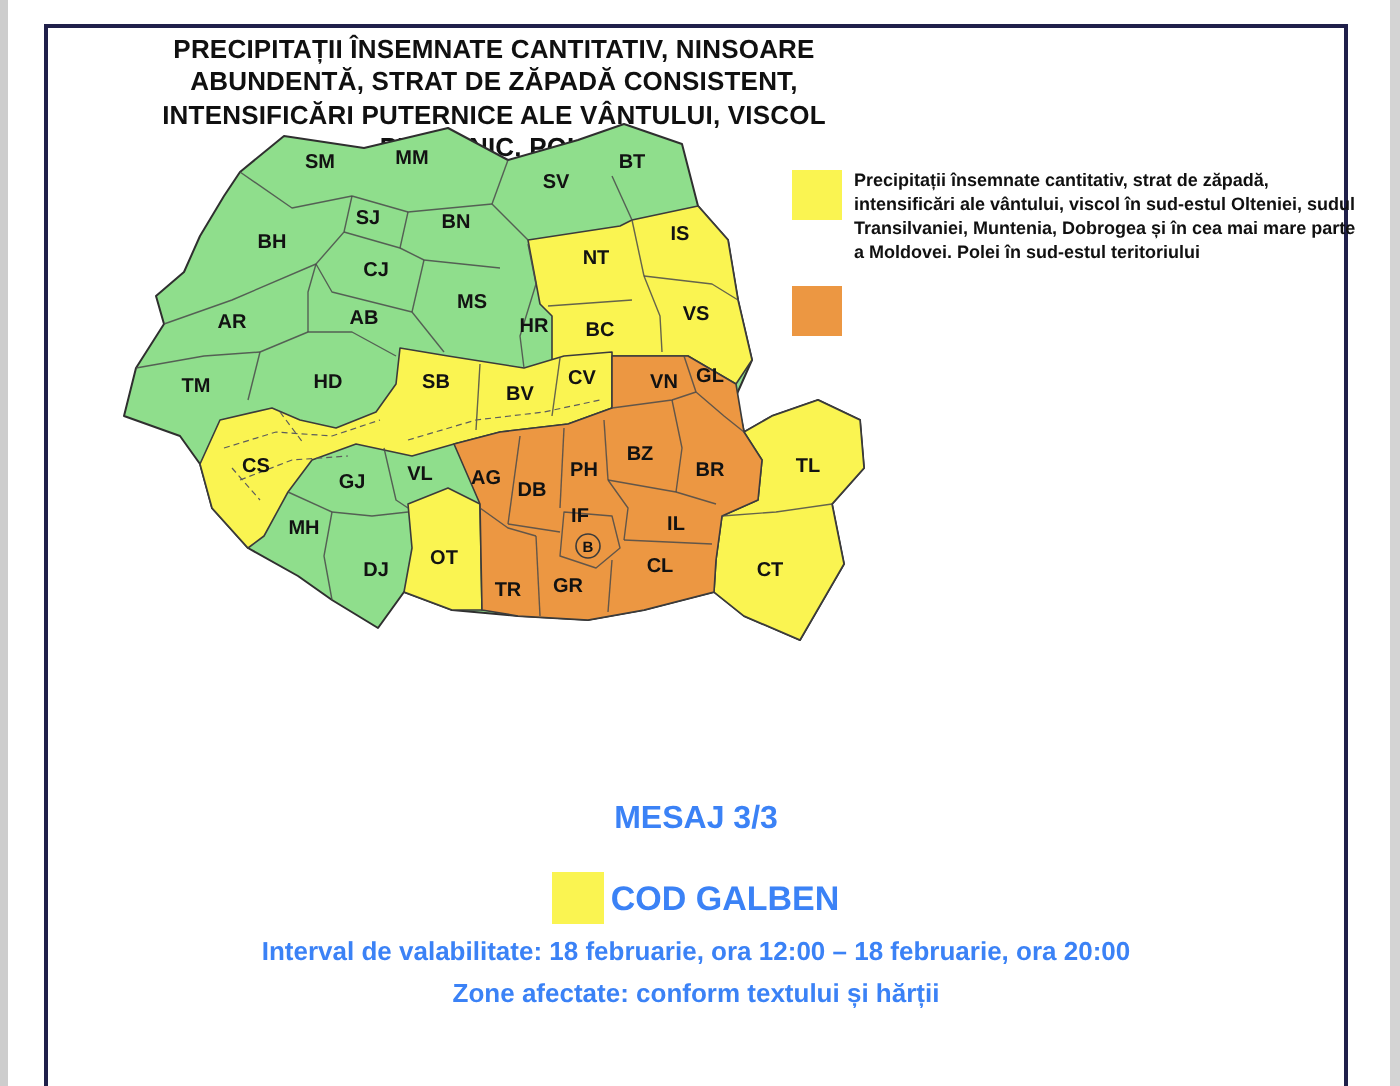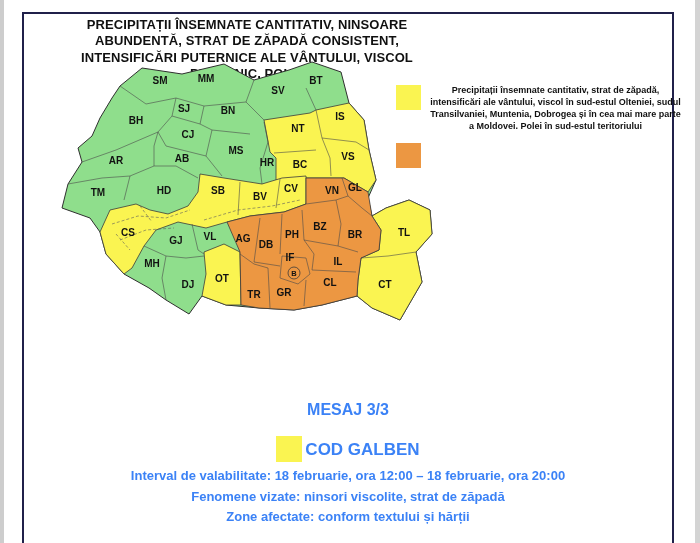--- a/index.html
+++ b/index.html
@@ -28,21 +28,21 @@
   .zone{stroke:#3b3b3b;stroke-width:0.8;stroke-linejoin:round;}
   .outline{stroke:#2f2f2f;stroke-width:1;stroke-linejoin:round;}
   .mesh{fill:none;stroke:#4a4a4a;stroke-width:0.7;stroke-linejoin:round;opacity:.85;}
   .dashed{fill:none;stroke:#5c5c5c;stroke-width:0.6;stroke-dasharray:3,2;}
   .county-label{font-family:"Liberation Sans",sans-serif;font-size:10px;font-weight:bold;fill:#121212;text-anchor:middle;}
   .b-label{font-size:7.5px;}
   
   .legend{position:absolute;left:372px;top:71px;width:288px;display:flex;flex-direction:column;}
   .legend-row{display:flex;align-items:flex-start;margin-bottom:10px;}
   .swatch{width:25px;height:25px;flex:0 0 25px;margin-right:6px;}
-  .legend-text{flex:1;text-align:center;font-size:9px;font-weight:bold;line-height:1.32;color:#101010;}
+  .legend-text{flex:1;text-align:left;font-size:9px;font-weight:bold;line-height:1.32;color:#101010;}
   
   .footer{position:absolute;left:0;top:386px;width:100%;text-align:center;font-weight:bold;color:#3b82f6;}
   .footer-head{font-size:16px;line-height:20px;}
   .cod-row{display:flex;justify-content:center;align-items:flex-end;height:28px;margin:14px 0 4px;}
   .cod-square{width:26px;height:26px;margin-right:3px;}
   .cod-text{font-size:17px;line-height:25px;}
   .footer-line{font-size:13px;line-height:20.5px;}
 </style>
 </head>
 <body style="--green: #8FDE8C; --yellow: #FAF451; --orange: #EC9742; --frame: #20204A; --county-border: #4A4A4A; --text: #0D0D0D;">
@@ -186,17 +186,16 @@
     </div>
   </div>
 
   <div class="footer">
     <div class="footer-head">MESAJ 3/3</div>
     <div class="cod-row">
       <div class="cod-square" style="background: rgb(250, 244, 81);"></div>
       <div class="cod-text">COD GALBEN</div>
     </div>
     <div class="footer-line">Interval de valabilitate: 18 februarie, ora 12:00 – 18 februarie, ora 20:00</div>
-    <div class="footer-line">Fenomene vizate: ninsori viscolite, strat de zăpadă</div>
     <div class="footer-line">Zone afectate: conform textului și hărții</div>
   </div>
 
 </div>
 
 </body></html>

